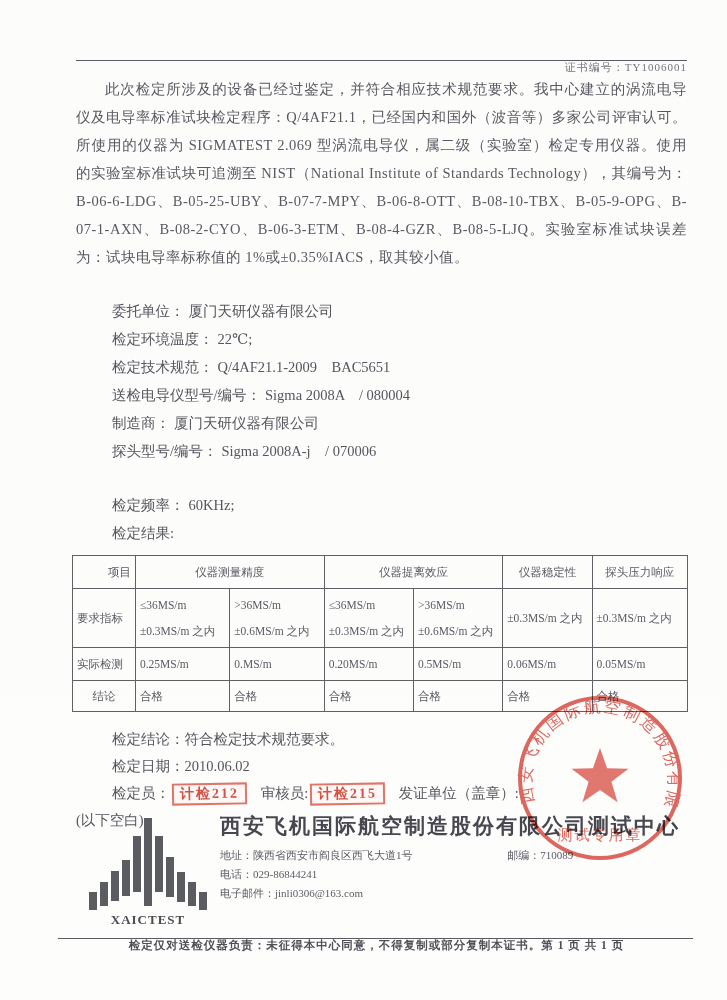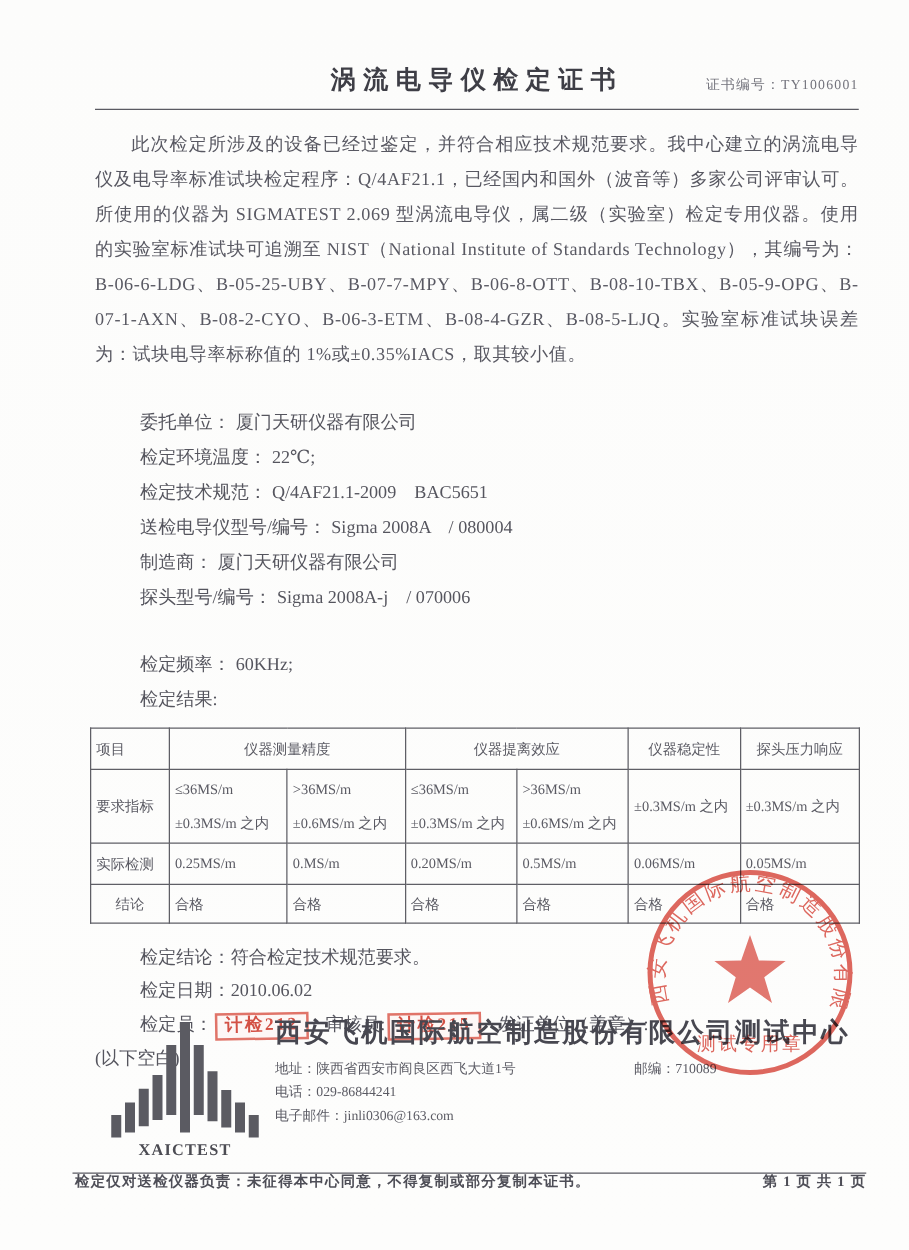--- a/index.html
+++ b/index.html
@@ -93,31 +93,30 @@
   .company{
     margin-left:160px;font-size:21px;font-weight:bold;letter-spacing:2px;color:#474750;
     white-space:nowrap;
   }
   .contacts{margin-left:160px;margin-top:6px;font-size:11px;line-height:19px;color:#5b5b64;}
   .contact-line .zip{margin-left:92px;}
 
   .bottom-rule{position:absolute;left:58px;right:34px;top:930px;border:none;border-top:1.5px solid #5a5a62;}
   .bottom-line{
     position:absolute;left:60px;right:34px;top:938px;font-size:11.5px;font-weight:bold;
-    color:#4e4e57;display:flex;justify-content:space-between;letter-spacing:1px;
+    color:#4e4e57;display:flex;justify-content:center;letter-spacing:1px;
   }
 </style>
 </head>
 <body>
 
 <div class="page">
   <div class="content">
 
     <div class="header">
-      <div class="doc-title">涡流电导仪检定证书</div>
       <div class="cert-no">
         <span>证书编号：</span><span>TY1006001</span>
       </div>
       <hr class="rule">
     </div>
 
     <p class="intro">此次检定所涉及的设备已经过鉴定，并符合相应技术规范要求。我中心建立的涡流电导仪及电导率标准试块检定程序：Q/4AF21.1，已经国内和国外（波音等）多家公司评审认可。所使用的仪器为 SIGMATEST 2.069 型涡流电导仪，属二级（实验室）检定专用仪器。使用的实验室标准试块可追溯至 NIST（National Institute of Standards Technology），其编号为：B-06-6-LDG、B-05-25-UBY、B-07-7-MPY、B-06-8-OTT、B-08-10-TBX、B-05-9-OPG、B-07-1-AXN、B-08-2-CYO、B-06-3-ETM、B-08-4-GZR、B-08-5-LJQ。实验室标准试块误差为：试块电导率标称值的 1%或±0.35%IACS，取其较小值。</p>
 
     <div class="info">
       <div class="info-line"><span>委托单位：</span><span class="val">厦门天研仪器有限公司</span></div>
@@ -136,21 +135,21 @@
         <col class="c-item">
           <col class="c-a1">
           <col class="c-a2">
           <col class="c-l1">
           <col class="c-l2">
           <col class="c-st">
           <col class="c-pr">
       </colgroup>
       <tbody>
           <tr class="h-row">
-        <td style="text-align:left;">项目</td>
+        <td style="text-align:right;">项目</td>
         <td colspan="2">仪器测量精度</td>
         <td colspan="2">仪器提离效应</td>
         <td>仪器稳定性</td>
         <td>探头压力响应</td>
       </tr>
       <tr class="req-row">
         <td>要求指标</td>
         <td class="req-cell">
           <div class="top">≤36MS/m</div>
           <div class="bot">±0.3MS/m 之内</div>

